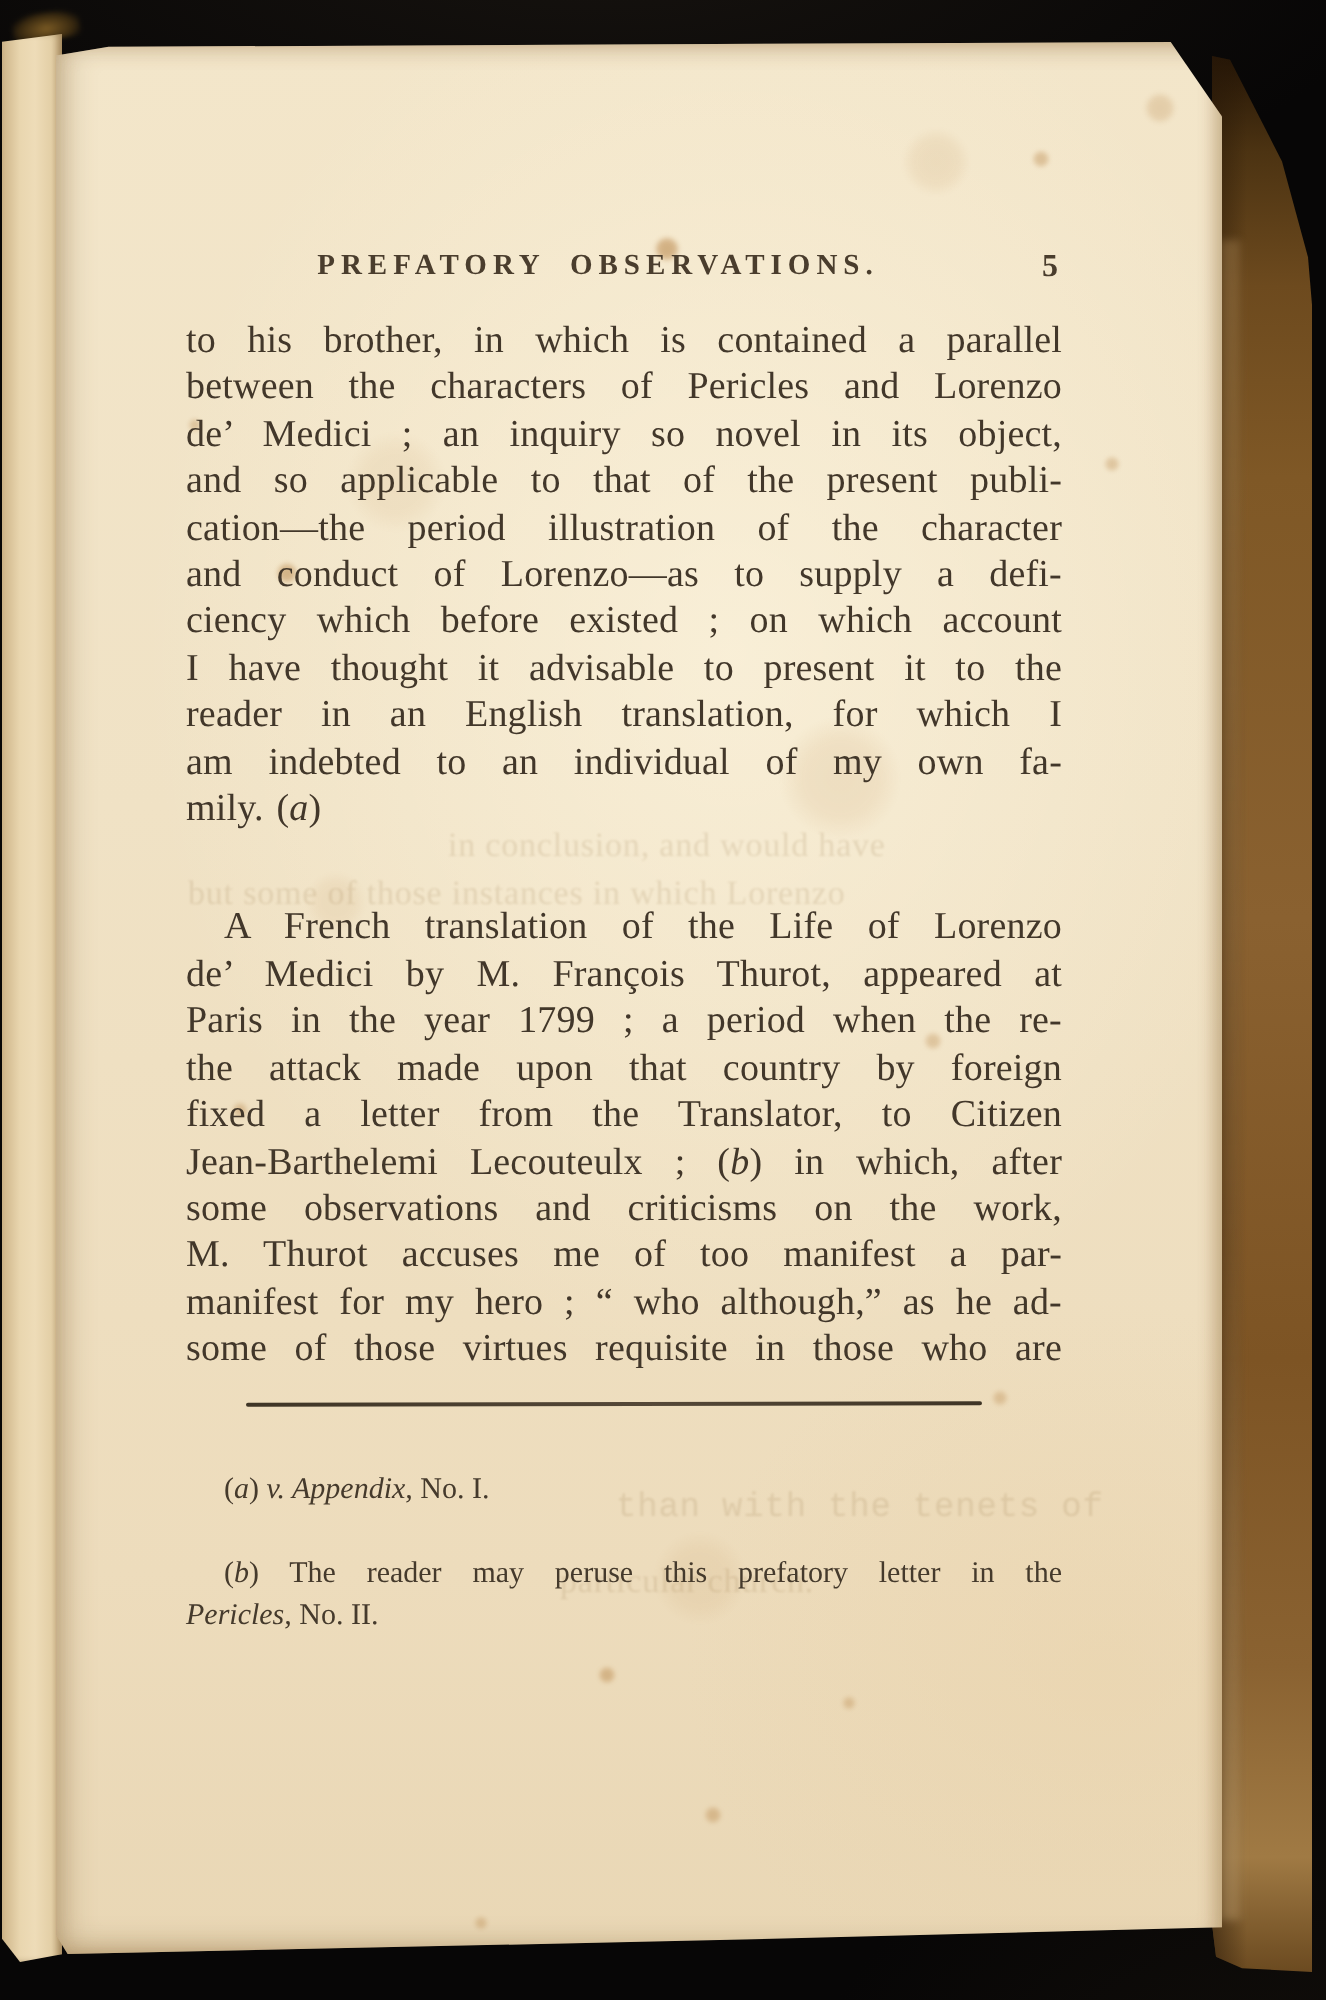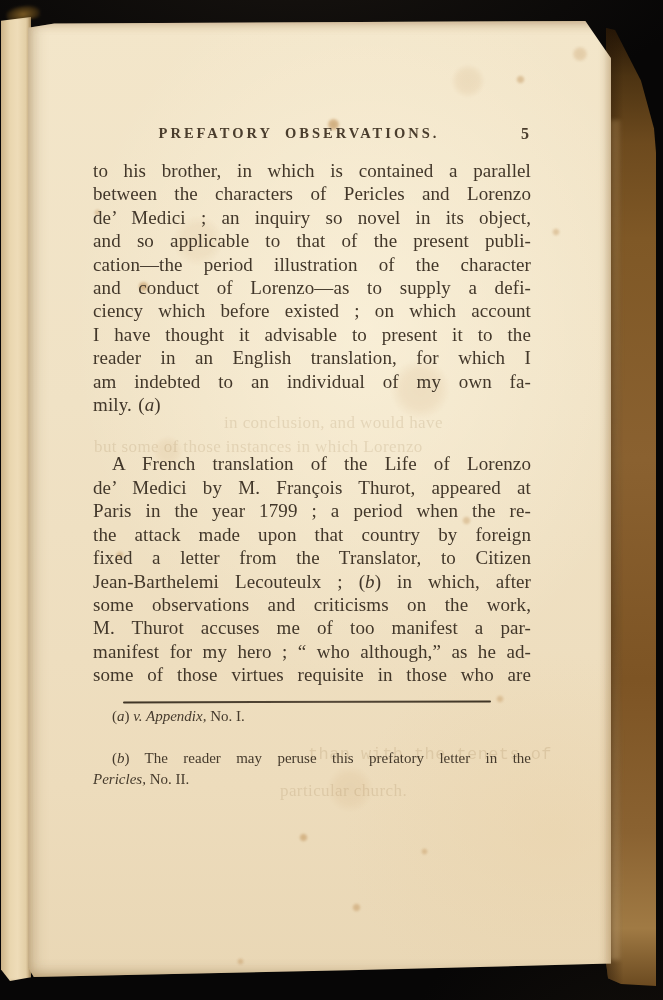--- a/index.html
+++ b/index.html
@@ -64,21 +64,21 @@
   .para .line{text-align:justify;text-align-last:justify;white-space:nowrap;}
   .para.flush-last .line:last-child{text-align-last:left;}
   .para.indent-first .line:first-child{text-indent:19px;}
   .para2{margin-top:36px;}
   .footnote-rule{
     height:2px;background:linear-gradient(90deg,#3f3526,#554838 55%,#3f3526);
     width:368px;margin:14px 0 0 30px;transform:rotate(-0.12deg);
     border-radius:1px;
   }
   .footnote{font-size:15px;line-height:21px;margin-top:0;color:#453a2c;}
-  .footnote-a{margin-top:3px;}
+  .footnote-a{margin-top:32px;}
   .footnote-b{margin-top:21px;}
   .footnote .line{text-align:justify;text-align-last:justify;white-space:nowrap;}
   .footnote.flush-all .line{text-align-last:left;}
   .footnote.flush-last .line:last-child{text-align-last:left;}
   .footnote.indent-first .line:first-child{text-indent:19px;}
   
   .ghost{
     position:absolute;color:#8d6c3c;opacity:.16;filter:blur(.6px);
     font-size:17px;letter-spacing:.4px;white-space:nowrap;
   }

